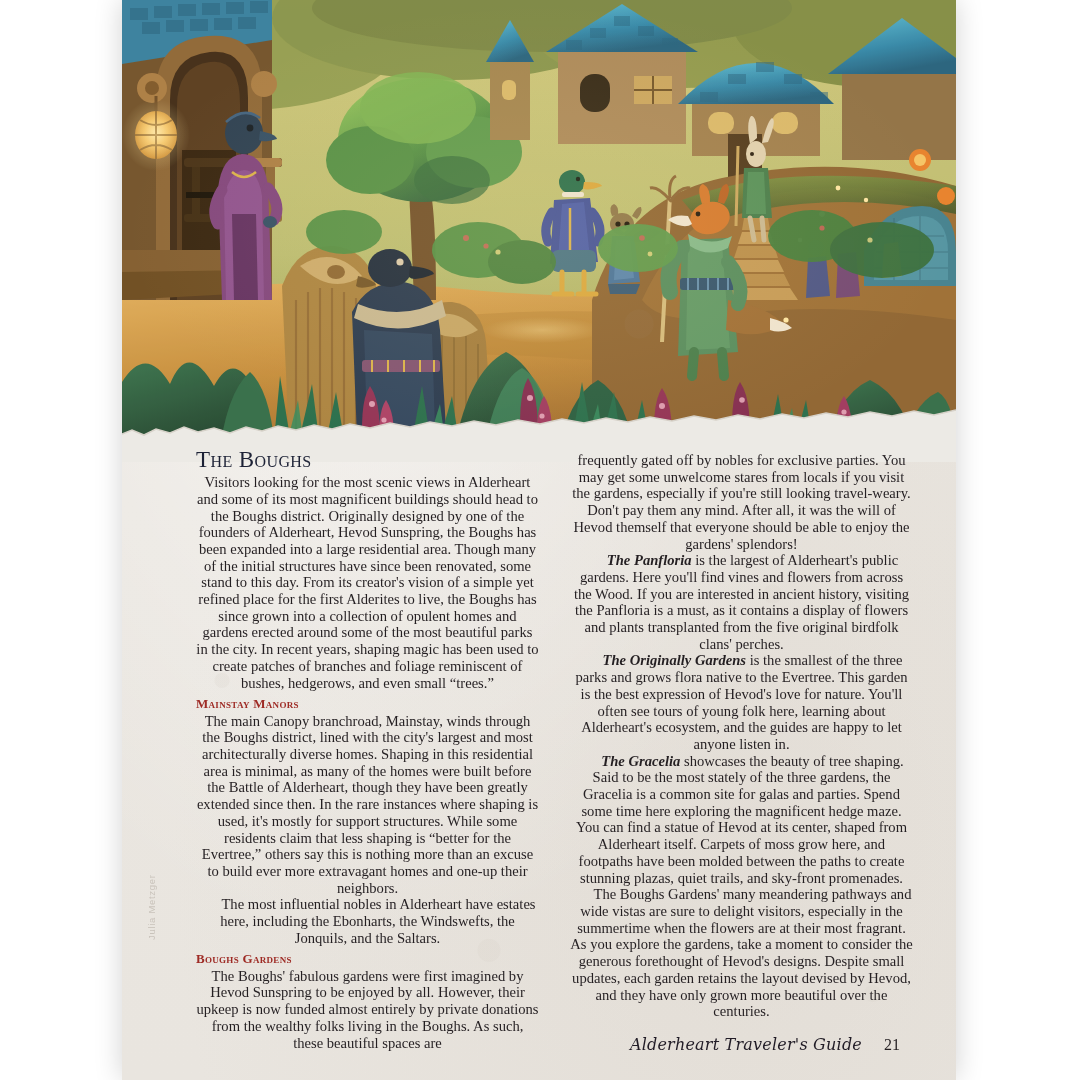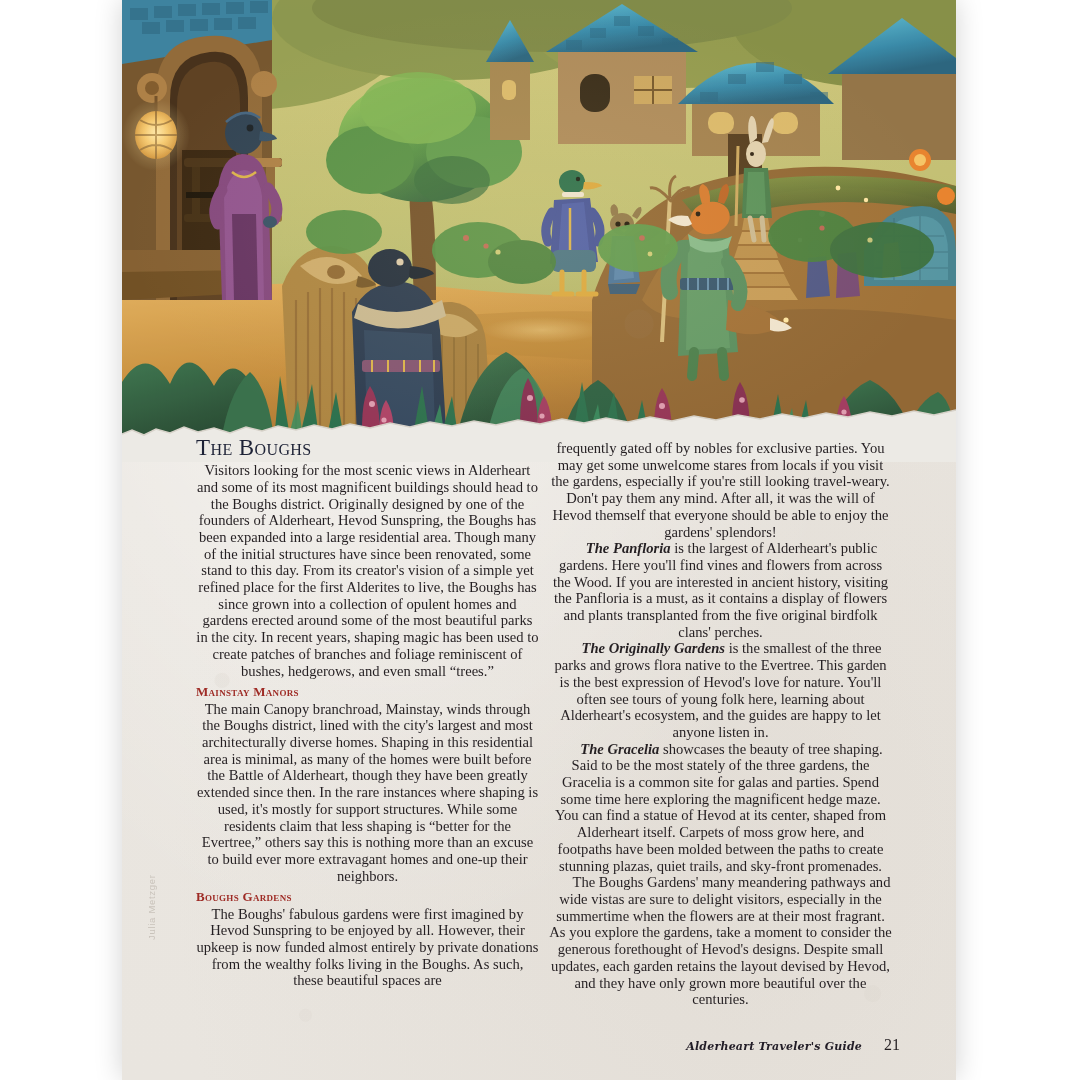--- a/index.html
+++ b/index.html
@@ -61,25 +61,25 @@
     top: 400px;
     width: 834px;
     height: 70px;
     pointer-events: none;
   }
 
   
   #columns {
     position: absolute;
     left: 0;
-    top: 436px;
+    top: 448px;
     width: 834px;
     height: 560px;
     display: flex;
-    gap: 10px;
+    gap: 31px;
     padding: 0 34px 0 74px;
     box-sizing: border-box;
   }
   .col { width: 343px; }
   .col.right { padding-top: 4px; }
 
   h2.section-title {
     margin: 0 0 2px 0;
     font-size: 23px;
     line-height: 1.05;
@@ -134,25 +134,25 @@
     bottom: 26px;
     width: 834px;
     padding-right: 56px;
     box-sizing: border-box;
     display: flex;
     justify-content: flex-end;
     align-items: baseline;
     gap: 22px;
   }
   #book-title {
-    font-size: 11px;
+    font-size: 16px;
     color: #211c26;
     font-family: "DejaVu Serif", "Liberation Serif", serif;
     font-style: italic;
-    font-weight: bold;
+    font-weight: normal;
     letter-spacing: .2px;
   }
   #page-number {
     font-size: 16px;
     color: #241f22;
     font-family: "Liberation Serif", serif;
   }
 </style>
 </head>
 <body>
@@ -555,20 +555,21 @@
 
     <div class="col left">
       <h2 class="section-title">The Boughs</h2>
 
       <p class="body">Visitors looking for the most scenic views in Alderheart and some of its most magnificent buildings should head to the Boughs district. Originally designed by one of the founders of Alderheart, Hevod Sunspring, the Boughs has been expanded into a large residential area. Though many of the initial structures have since been renovated, some stand to this day. From its creator's vision of a simple yet refined place for the first Alderites to live, the Boughs has since grown into a collection of opulent homes and gardens erected around some of the most beautiful parks in the city. In recent years, shaping magic has been used to create patches of branches and foliage reminiscent of bushes, hedgerows, and even small “trees.”</p>
 
       <h3 class="sub-title">Mainstay Manors</h3>
 
       <p class="body">The main Canopy branchroad, Mainstay, winds through the Boughs district, lined with the city's largest and most architecturally diverse homes. Shaping in this residential area is minimal, as many of the homes were built before the Battle of Alderheart, though they have been greatly extended since then. In the rare instances where shaping is used, it's mostly for support structures. While some residents claim that less shaping is “better for the Evertree,” others say this is nothing more than an excuse to build ever more extravagant homes and one-up their neighbors.</p>
 
+      <p class="body indent">The most influential nobles in Alderheart have estates here, including the Ebonharts, the Windswefts, the Jonquils, and the Saltars.</p>
 
       <h3 class="sub-title">Boughs Gardens</h3>
 
       <p class="body">The Boughs' fabulous gardens were first imagined by Hevod Sunspring to be enjoyed by all. However, their upkeep is now funded almost entirely by private donations from the wealthy folks living in the Boughs. As such, these beautiful spaces are</p>
     </div>
 
     <div class="col right">
       <p class="body">frequently gated off by nobles for exclusive parties. You may get some unwelcome stares from locals if you visit the gardens, especially if you're still looking travel-weary. Don't pay them any mind. After all, it was the will of Hevod themself that everyone should be able to enjoy the gardens' splendors!</p>
 
 

